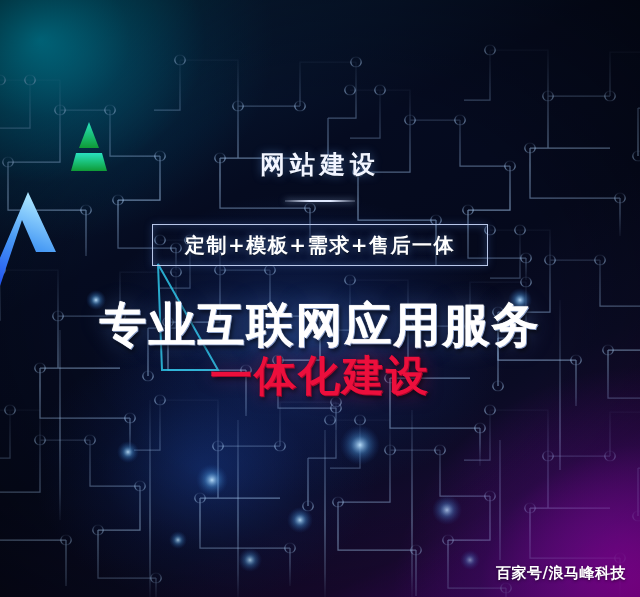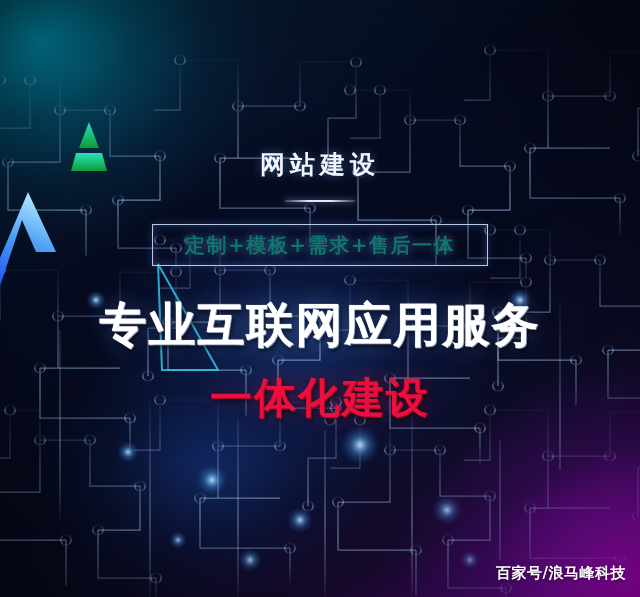--- a/index.html
+++ b/index.html
@@ -92,21 +92,21 @@
   }
 
   #feature-box{
     position:absolute; left:152px; top:224px;
     width:336px; height:42px;
     border:1.6px solid #b9c7e8;
     box-shadow:0 0 10px rgba(120,170,255,.28) inset, 0 0 8px rgba(90,140,230,.25);
     display:flex; align-items:center; justify-content:center;
   }
   #feature-text{
-    color:#0f766e;
+    color:#ffffff;
     font-family:"DejaVu Serif","Liberation Serif",serif;
     font-size:20px; font-weight:700;
     letter-spacing:1.5px;
     white-space:nowrap;
     text-shadow:0 0 8px rgba(130,180,255,.5), 0 1px 2px rgba(0,0,0,.8);
   }
 
   #headline{
     position:absolute; left:0; right:0; top:294px;
     text-align:center;
@@ -116,21 +116,21 @@
     letter-spacing:2px;
     white-space:nowrap;
     text-shadow:
       0 0 1px #ffffff,
       1px 1px 0 rgba(150,175,225,.85),
       2px 3px 5px rgba(0,0,0,.75),
       0 0 22px rgba(120,170,255,.35);
   }
 
   #subheadline{
-    position:absolute; left:0; right:0; top:370px;
+    position:absolute; left:0; right:0; top:348px;
     text-align:center;
     color:#ec0f3c;
     font-family:"DejaVu Serif","Liberation Serif",serif;
     font-size:42px; font-weight:700;
     letter-spacing:2px;
     white-space:nowrap;
     text-shadow:
       1px 1px 0 #a6062a,
       2px 3px 5px rgba(0,0,0,.65),
       0 0 20px rgba(236,15,60,.40);

